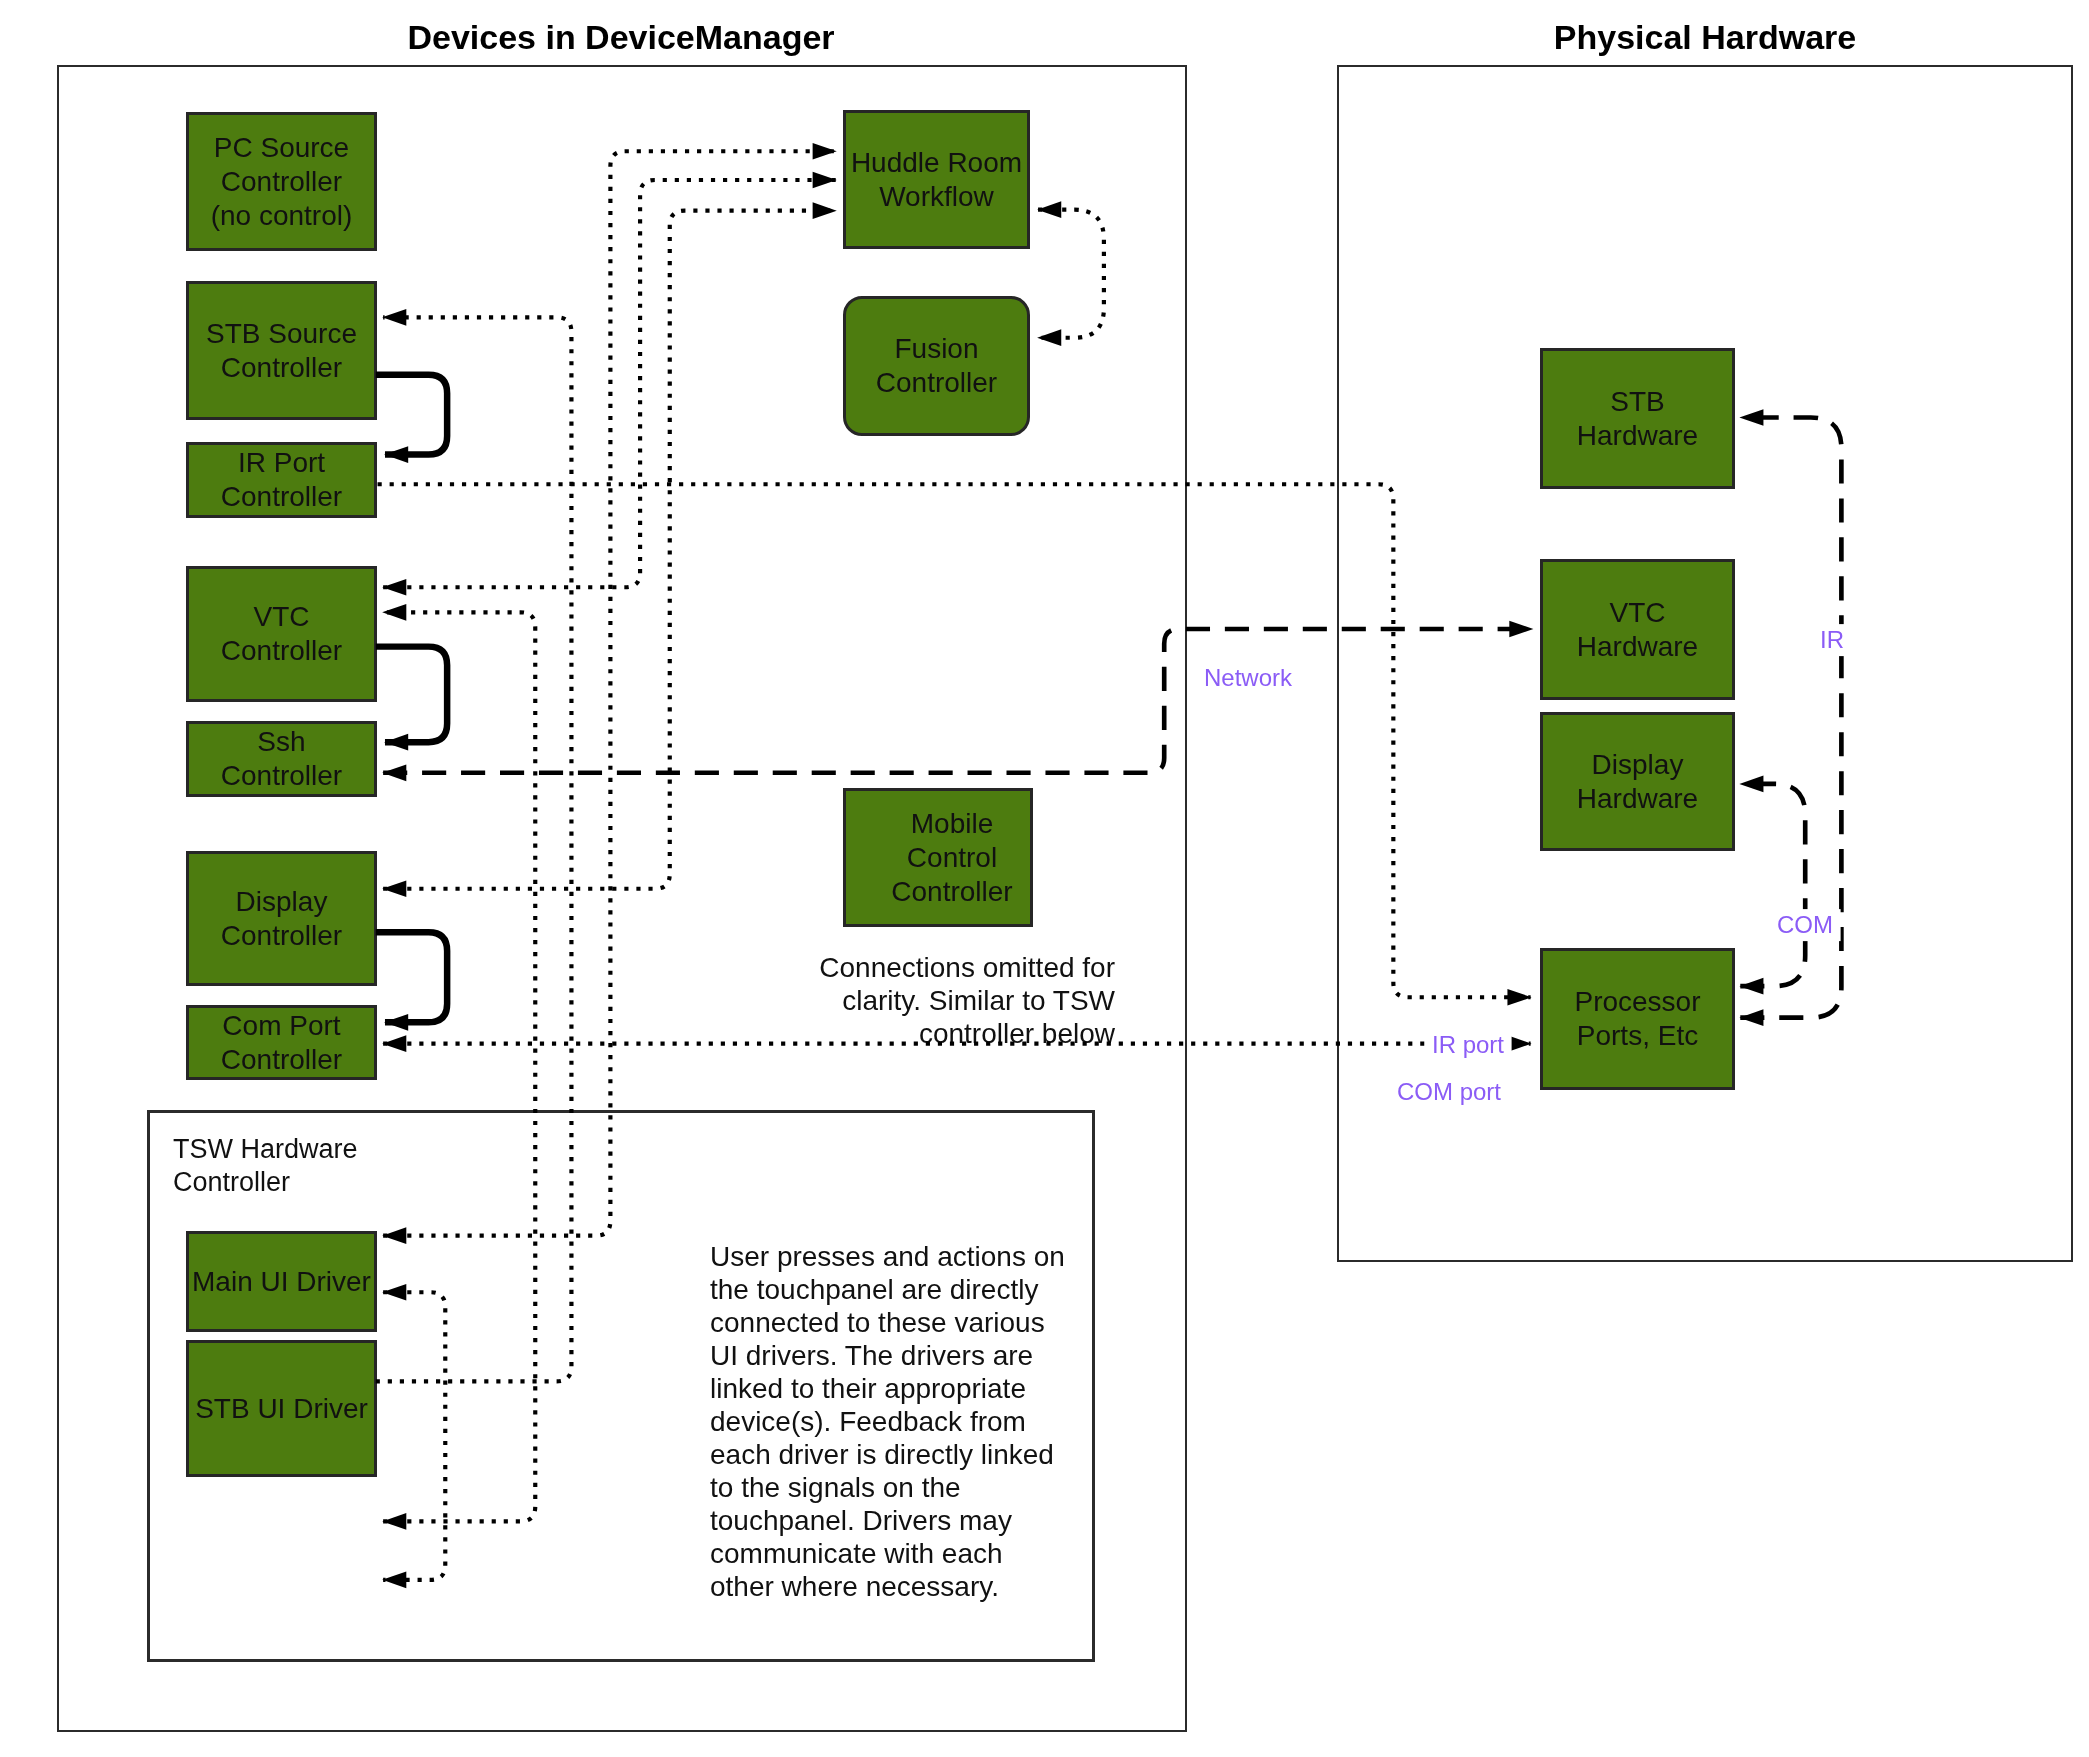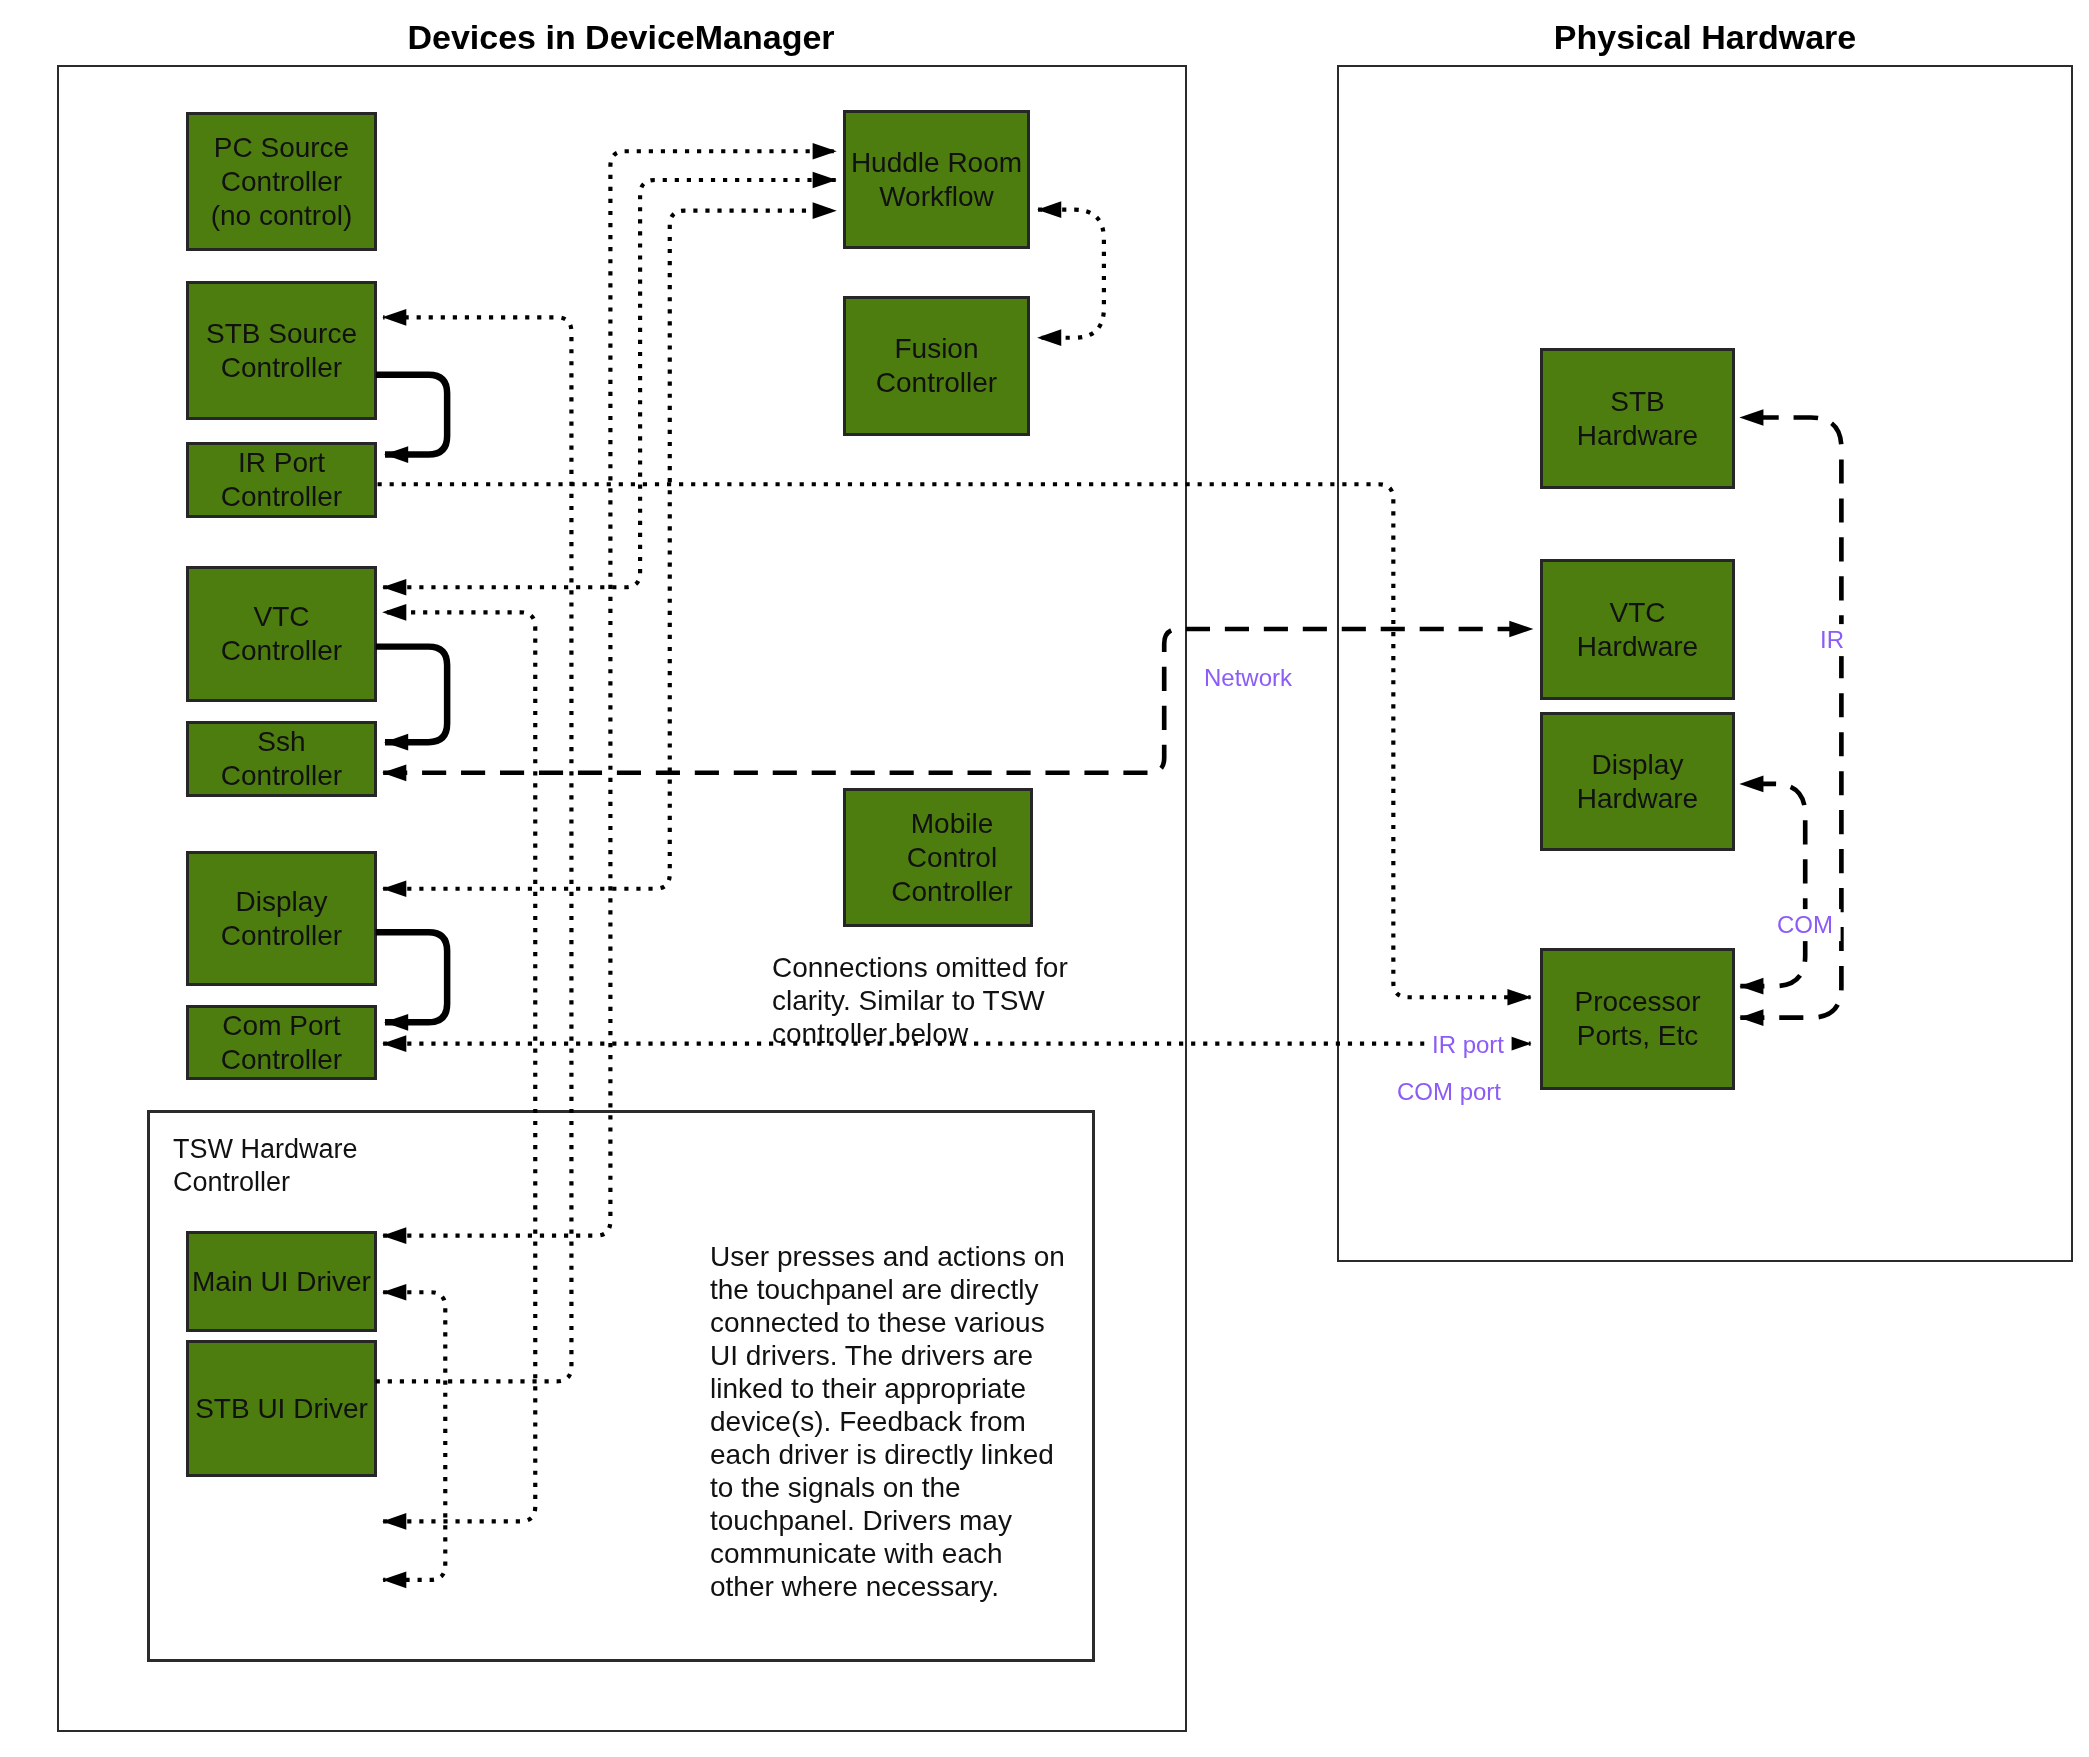--- a/index.html
+++ b/index.html
@@ -6,21 +6,21 @@
   #canvas{position:relative;width:2090px;height:1758px;background:#ffffff;overflow:hidden;
           font-family:"Liberation Sans",sans-serif;color:#111;}
   .title{position:absolute;transform:translate(-50%,-50%);font-size:34px;font-weight:bold;
          white-space:nowrap;color:#000;}
   .frame{position:absolute;border:2.8px solid #2b2b2b;box-sizing:border-box;background:transparent;}
   .frame-thick{border-width:3.7px;}
   .box{position:absolute;box-sizing:border-box;background:#4d7c0f;border:3.7px solid #262626;
        display:flex;align-items:center;justify-content:center;text-align:center;
        font-size:28px;line-height:34px;white-space:pre-line;}
   .plain-text{position:absolute;font-size:28px;line-height:33px;white-space:pre-line;}
-  .center-text{text-align:left;}
+  .center-text{text-align:right;}
   #svg-layer{position:absolute;left:0;top:0;pointer-events:none;}
   .conn-label{position:absolute;transform:translate(-50%,-50%);background:#ffffff;
               padding:1.9px 7.4px;font-size:24px;white-space:nowrap;color:#8b5cf6;margin-top:48px;}
 </style>
 </head>
 <body>
 
 <div id="canvas">
 
   <div class="title" style="left:621px;top:37px;">Devices in DeviceManager</div>
@@ -47,21 +47,21 @@
   <div class="box" style="left:186px;top:851px;width:191px;height:135px;">Display
 Controller</div>
   <div class="box" style="left:186px;top:1005px;width:191px;height:75px;">Com Port
 Controller</div>
 
   <div class="box" style="left:186px;top:1191px;width:191px;height:101px;margin-top:40px;">Main UI Driver</div>
   <div class="box" style="left:186px;top:1340px;width:191px;height:137px;">STB UI Driver</div>
 
   <div class="box" style="left:843px;top:110px;width:187px;height:139px;">Huddle Room
 Workflow</div>
-  <div class="box" style="left:843px;top:296px;width:187px;height:140px;">Fusion
+  <div class="box" style="left:843px;top:296px;width:187px;height:140px;border-radius:19px;">Fusion
 Controller</div>
   <div class="box" style="left:843px;top:788px;width:190px;height:139px;padding-left:28px;">Mobile Control
 Controller</div>
   <div class="plain-text center-text" style="left:772px;top:951px;width:343px;">Connections omitted for
 clarity. Similar to TSW
 controller below</div>
 
   <div class="plain-text" style="left:710px;top:1240px;width:362px;">User presses and actions on
 the touchpanel are directly
 connected to these various

